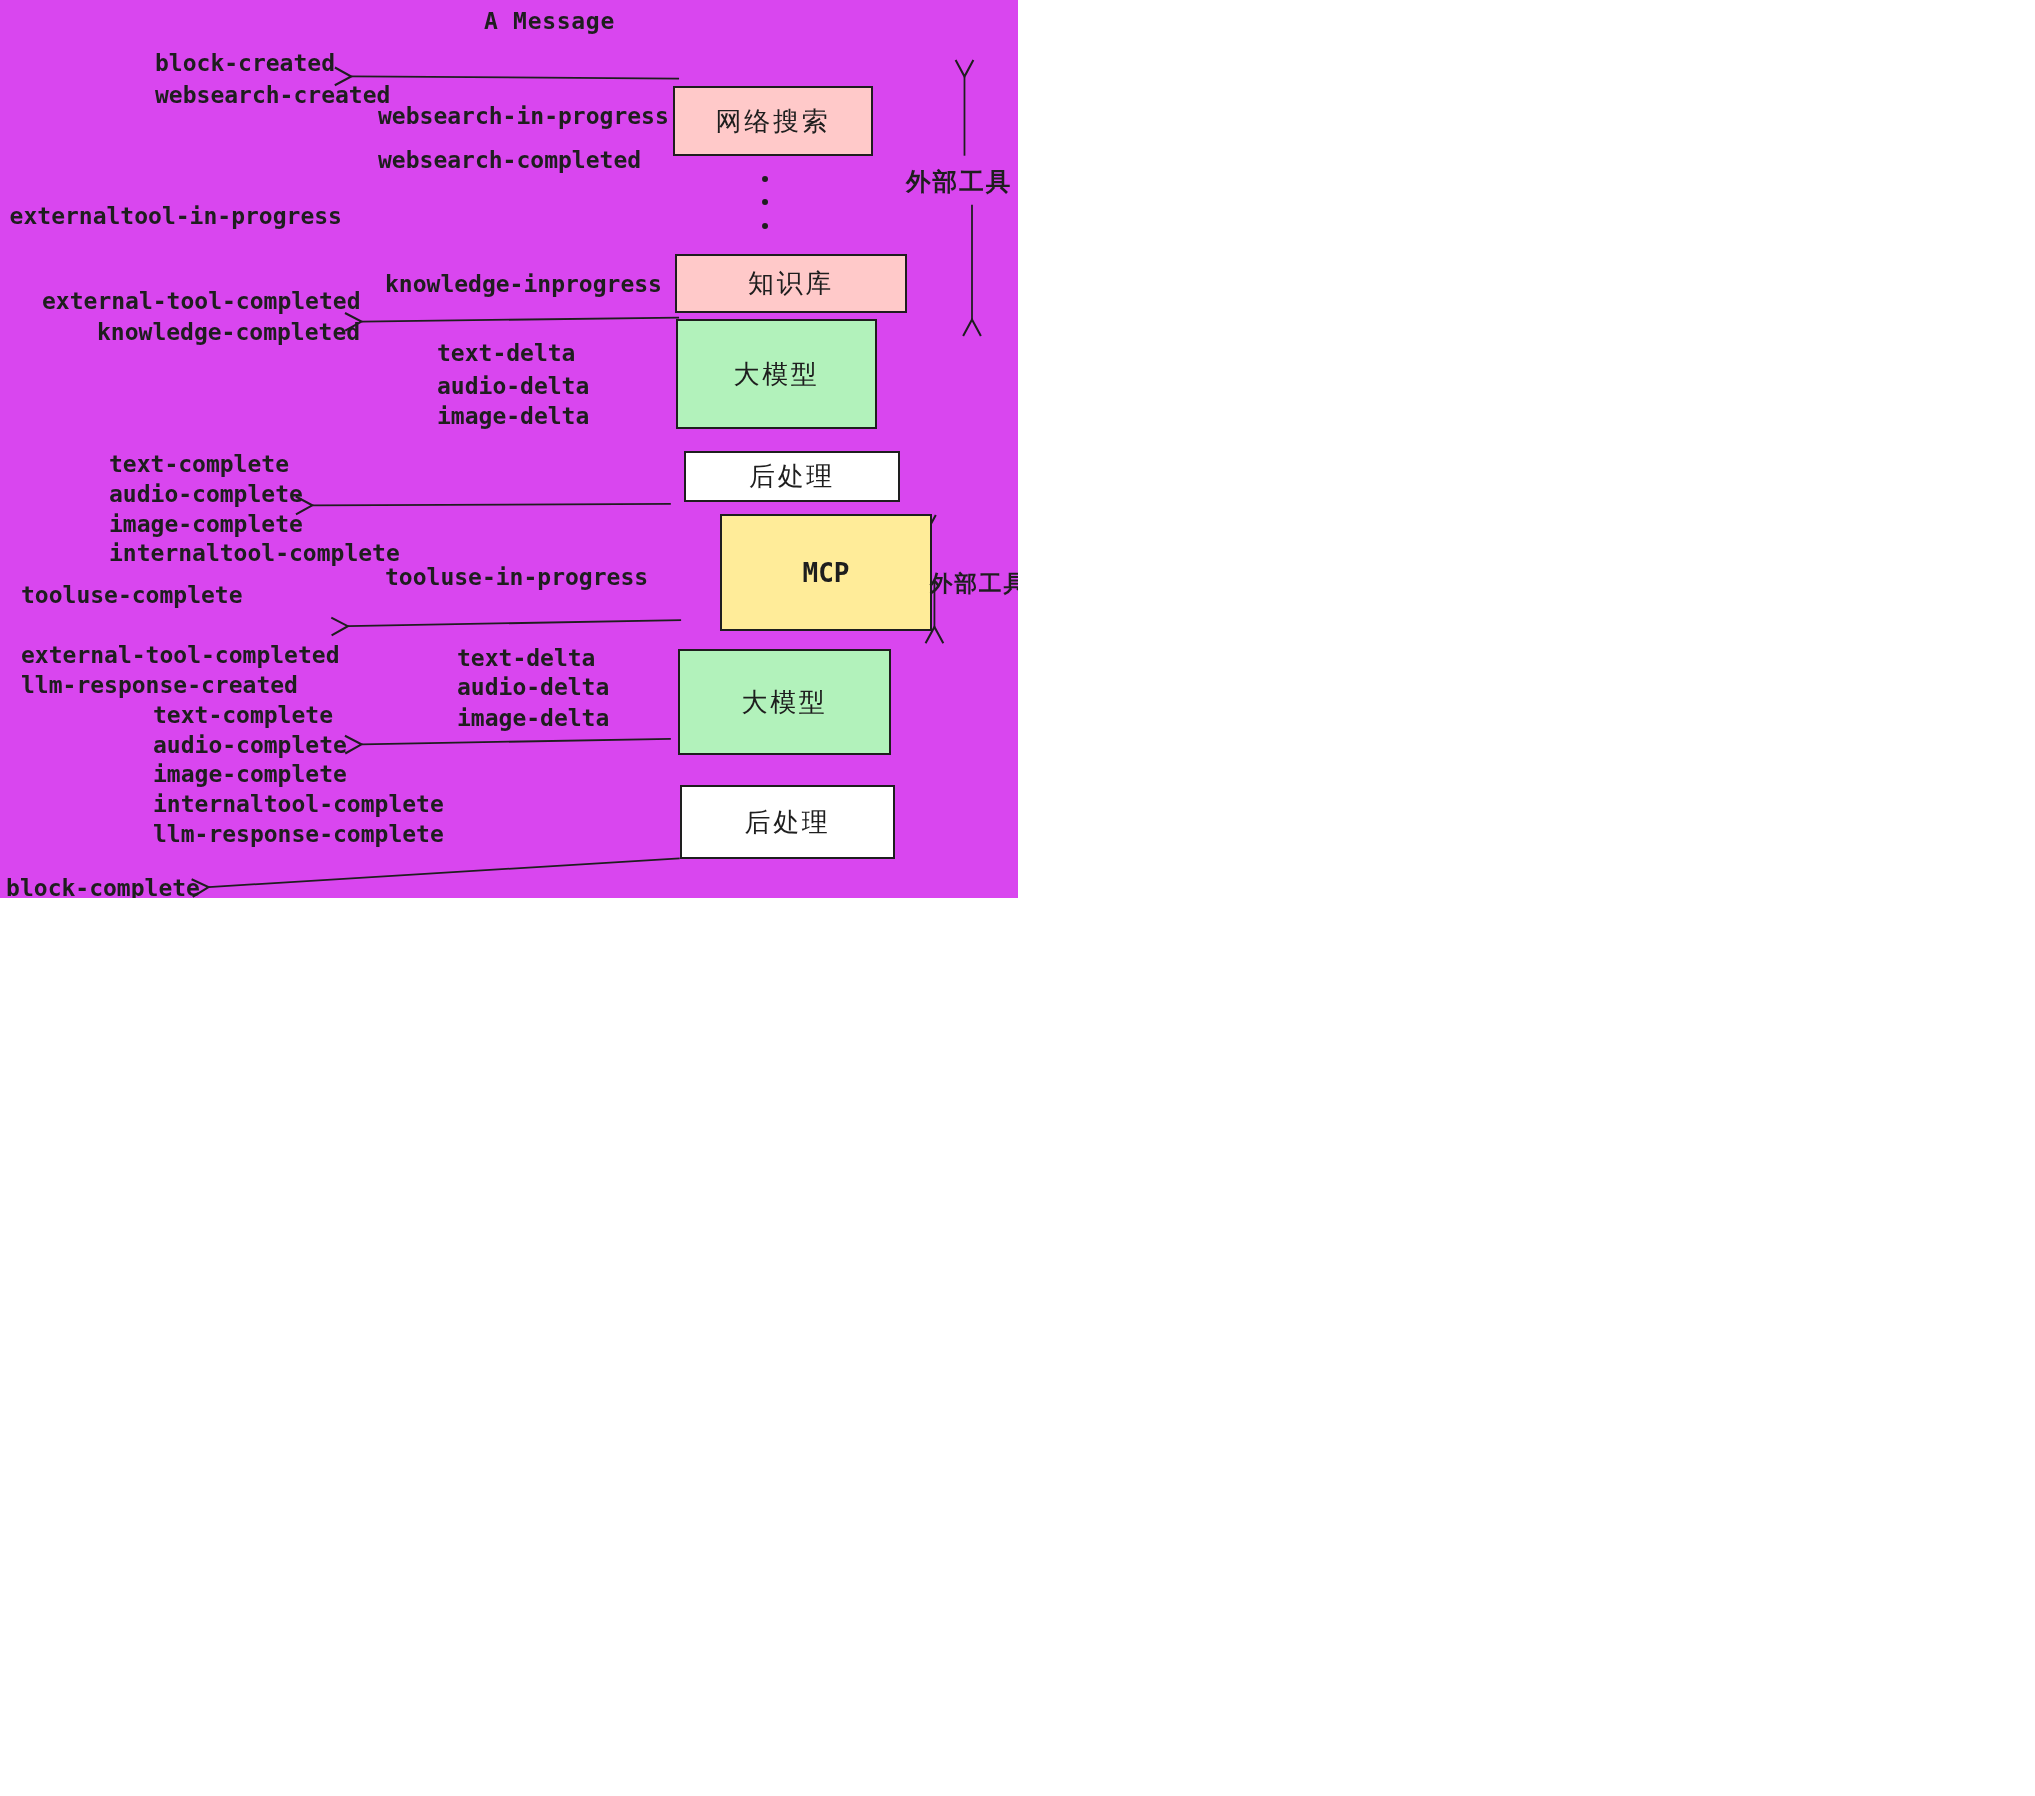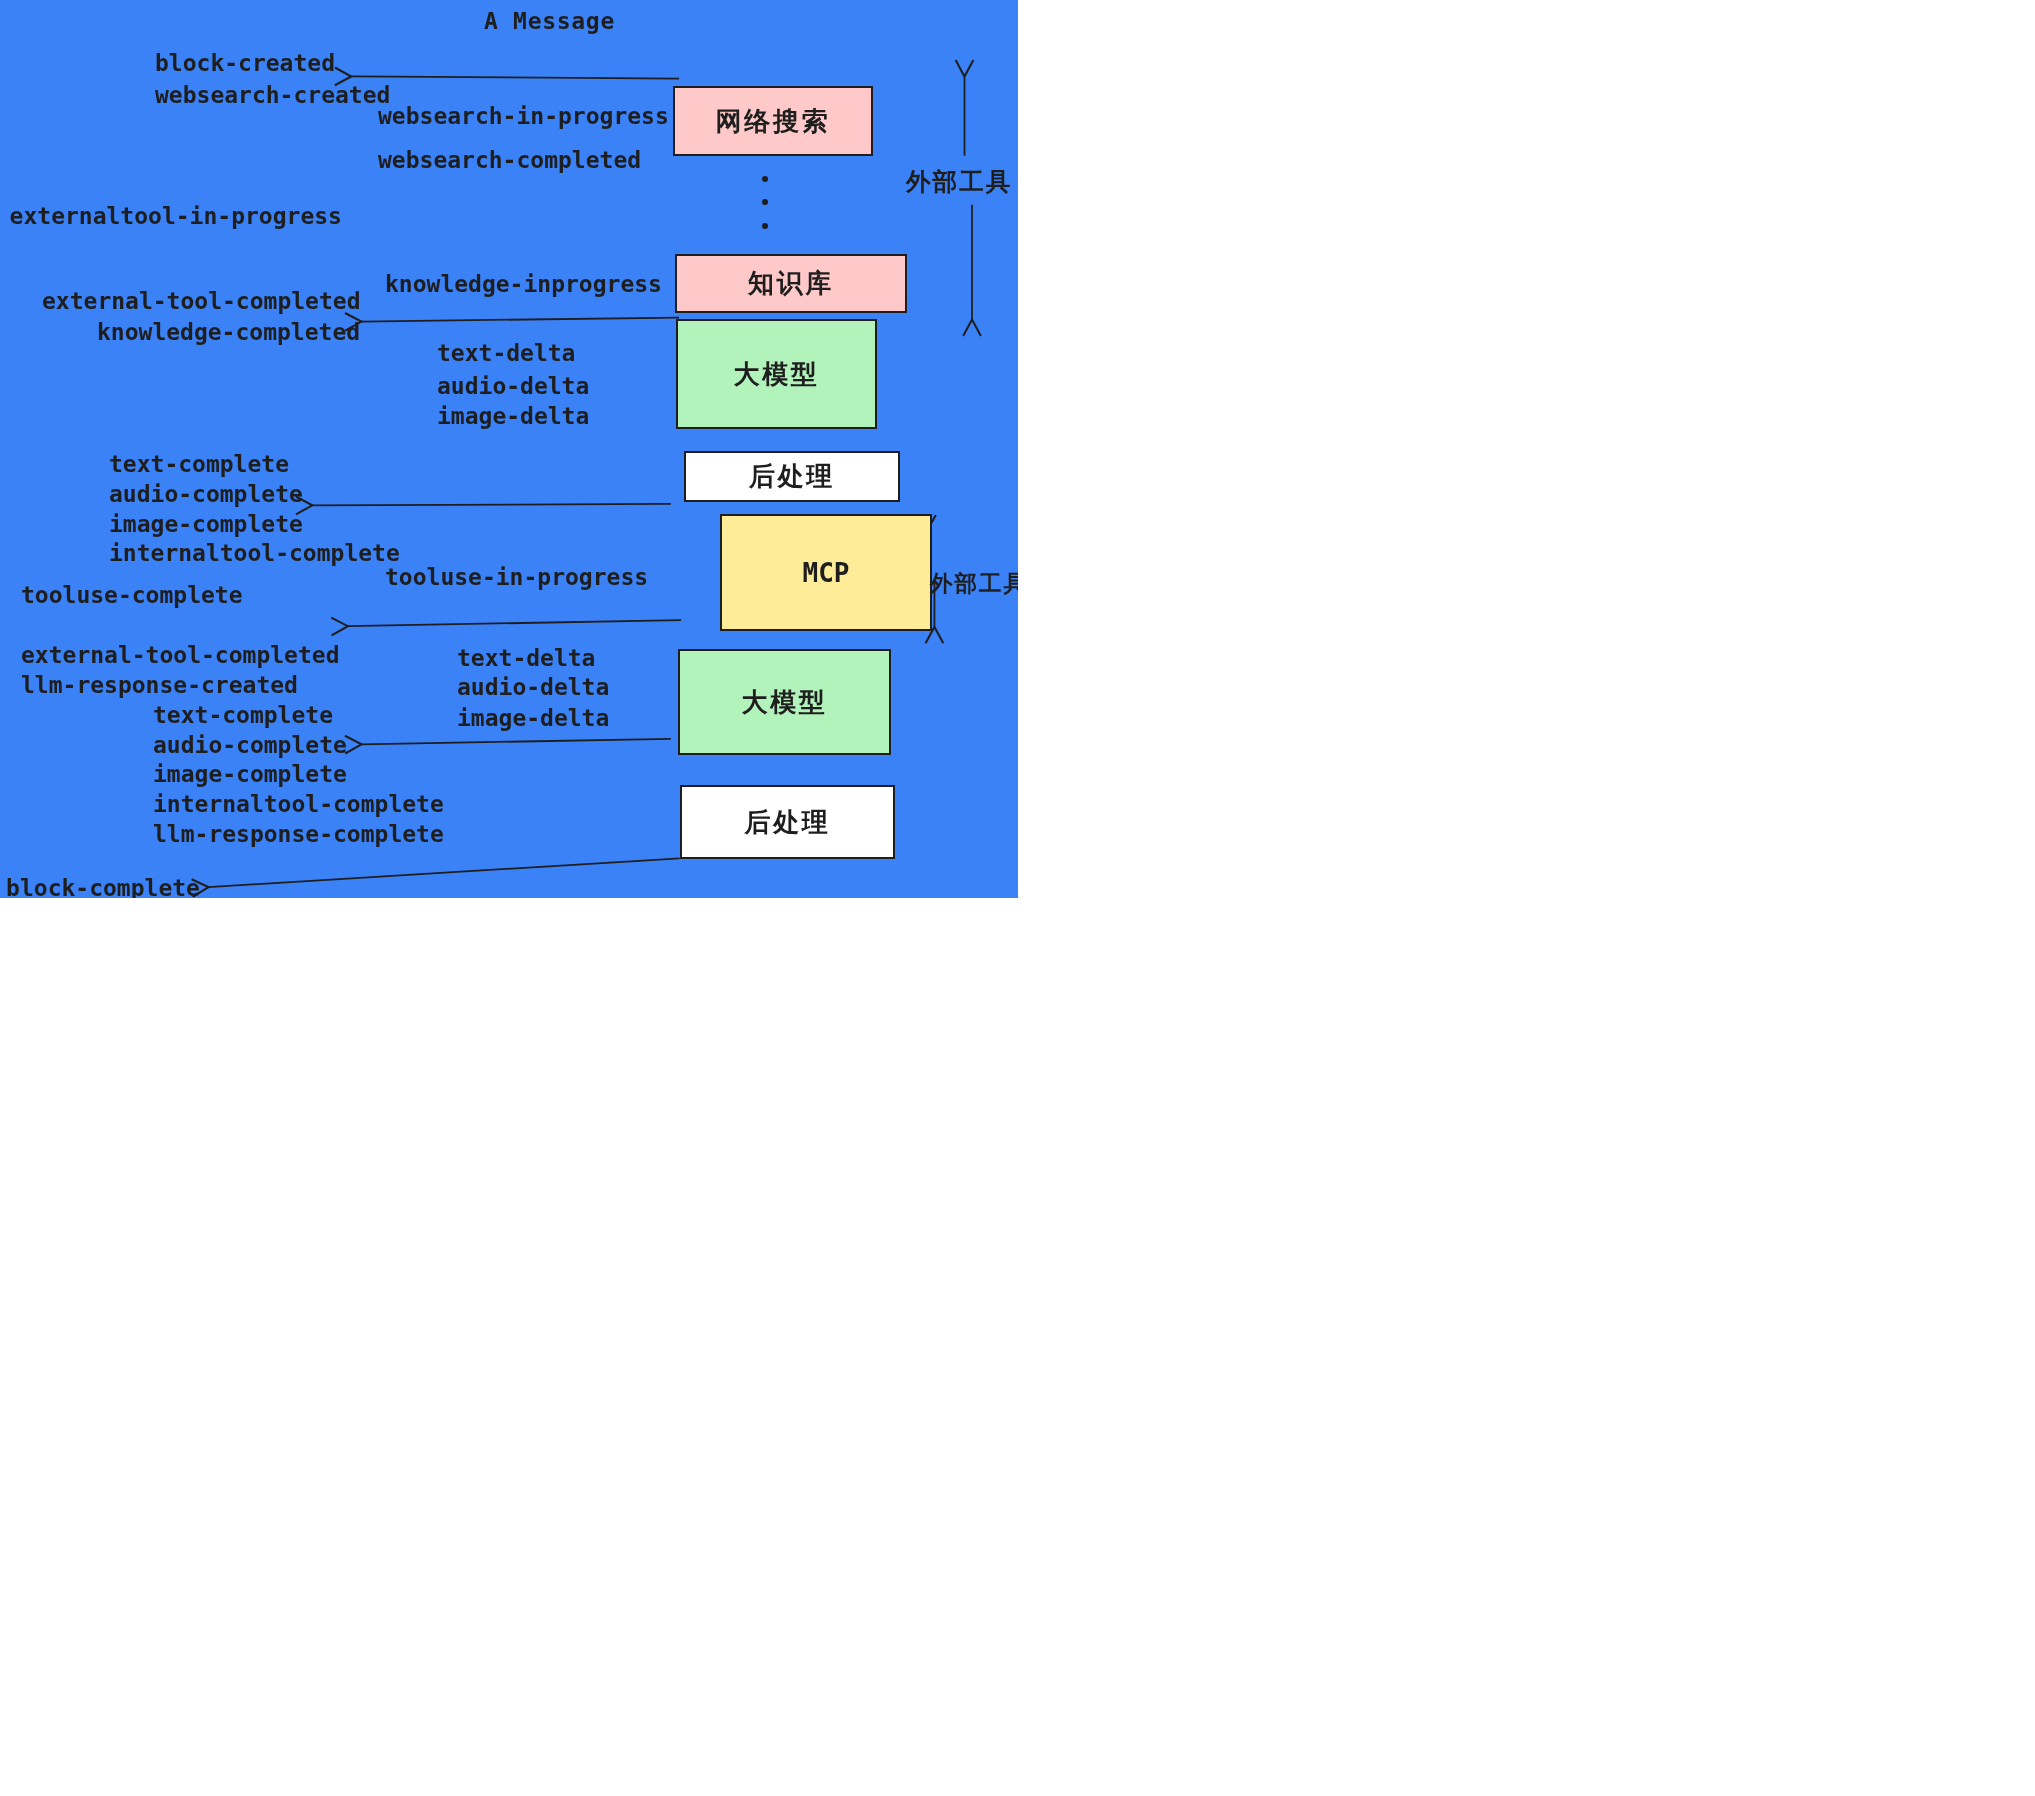--- a/index.html
+++ b/index.html
@@ -7,21 +7,21 @@
     --pink:#ffc9c9;
     --green:#b2f2bb;
     --yellow:#ffec99;
     --white:#ffffff;
   }
   html,body{margin:0;padding:0;background:#ffffff;}
   .canvas{
     position:relative;
     width:1018px;
     height:898px;
-    background:#3b82f6;
+    background:#d946ef;
     overflow:hidden;
     font-family:"DejaVu Sans Mono", monospace;
     color:var(--ink);
   }
   .arrow-layer{
     position:absolute;
     left:0;top:0;width:1018px;height:898px;
     pointer-events:none;
   }
   .arrow-layer line{stroke:var(--ink);stroke-width:2.6;fill:none;}
@@ -47,21 +47,21 @@
     align-items:center;
     justify-content:center;
   }
   .box.pink{background:var(--pink);}
   .box.green{background:var(--green);}
   .box.yellow{background:var(--yellow);margin-left:36px;}
   .box.white{background:var(--white);justify-content:center;}
   .cjk{
     font-family:"Liberation Sans", sans-serif;
     font-size:26px;
-    font-weight:700;
+    font-weight:400;
     letter-spacing:2.7px;
     white-space:nowrap;
   }
   .mono-label{
     font-family:"DejaVu Sans Mono", monospace;
     font-size:26px;
     font-weight:bold;
     white-space:nowrap;
   }
   .side-label{

